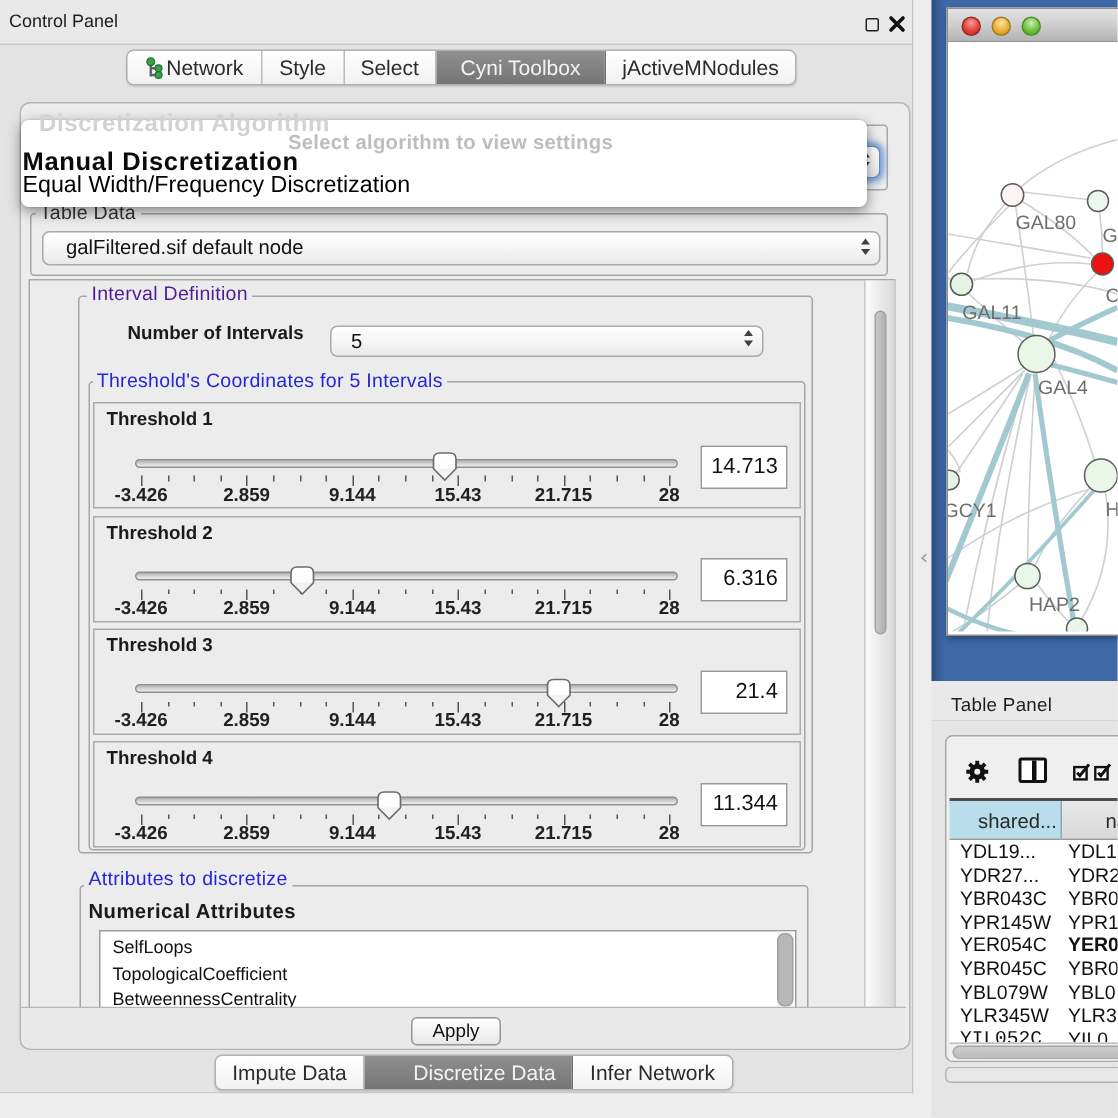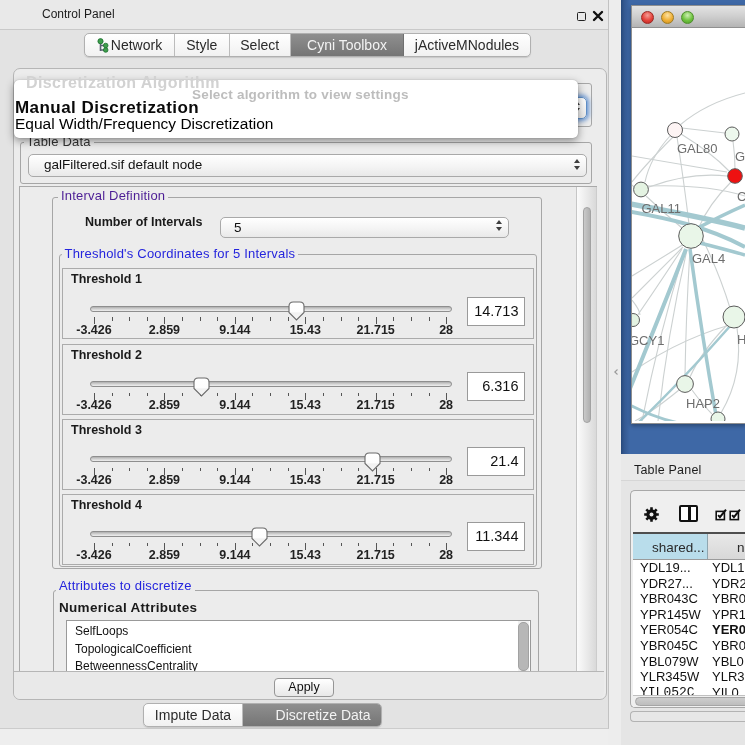--- a/index.html
+++ b/index.html
@@ -32,21 +32,21 @@
   .tlab{position:absolute;font-size:12.5px;font-weight:bold;color:#222;transform:translateX(-50%);}
   .thumb{position:absolute;top:32px;}
   .litem{font-size:12px;color:#111;line-height:17.7px;padding-left:8px;white-space:nowrap;}
 </style>
 </head>
 <body>
 <div id="app">
 
 <div class="abs" style="left:0;top:0;width:608px;height:728px;background:#e3e3e3;border-right:1px solid #c2c2c2;border-bottom:1px solid #cccccc;"></div>
 <div class="abs" style="left:0;top:0;width:608px;height:29px;background:#e9e9e9;border-bottom:1px solid #c9c9c9;"></div>
-<div class="abs" style="left:6px;top:6.5px;font-size:12px;color:#1c1c1c;margin-left:36px;">Control Panel</div>
+<div class="abs" style="left:6px;top:6.5px;font-size:12px;color:#1c1c1c;">Control Panel</div>
 
 <div class="abs" style="left:577px;top:11.5px;width:7px;height:7px;border:1.4px solid #222;border-radius:1.5px;"></div>
 <svg class="abs" style="left:592px;top:10px;" width="12" height="12" viewBox="0 0 12 12">
   <path d="M2,2 L10,10 M10,2 L2,10" stroke="#111" stroke-width="2.4" stroke-linecap="round"></path>
 </svg>
 
 <div class="abs" style="left:13px;top:68px;width:592px;height:630px;background:#ececec;border:1px solid #b6b6b6;border-radius:7px;"></div>
 
 <div class="tabbar" style="left:84px;top:33px;height:22px;">
   <div class="tab" style="width:89px;">
@@ -298,20 +298,21 @@
 </div>
 <div class="abs" style="left:517.5px;top:621px;width:11px;height:50px;background:#f1f1f1;"></div>
 <div class="abs" style="left:518px;top:622px;width:9px;height:47px;background:#b7b7b7;border:1px solid #a2a2a2;border-radius:5px;"></div>
 
 <div class="abs" style="left:14px;top:670.5px;width:590px;height:27.5px;background:#e9e9e9;border-top:1px solid #b6b6b6;border-radius:0 0 7px 7px;"></div>
 <div class="abs" style="left:274px;top:677.5px;width:58px;height:17px;border:1px solid #969696;border-radius:4px;background:linear-gradient(#ffffff,#e8e8e8);text-align:center;line-height:17px;font-size:12.5px;color:#111;">Apply</div>
 
 <div class="tabbar" style="left:143px;top:703px;height:22px;">
   <div class="tab" style="width:98px;">Impute Data</div>
   <div class="tab dark" style="width:116px;padding-left:22px;">Discretize Data</div>
+  <div class="tab" style="width:106px;">Infer Network</div>
 </div>
 <div class="abs" style="left:0;top:729px;width:608px;height:16px;background:#eeeeee;"></div>
 
 <div class="abs" style="left:14px;top:80px;width:564px;height:58px;background:#fff;border-radius:5px;box-shadow:0 3px 9px rgba(0,0,0,0.42),0 0 1px rgba(0,0,0,0.3);"></div>
 <div class="abs" style="left:26px;top:73.5px;font-size:16px;letter-spacing:0.4px;font-weight:bold;color:#d2d2d2;">Discretization Algorithm</div>
 <div class="abs" style="left:192px;top:87px;font-size:13.5px;letter-spacing:0.2px;font-weight:bold;color:#bdbdbd;">Select algorithm to view settings</div>
 <div class="abs" style="left:15px;top:98px;font-size:17px;letter-spacing:0.45px;font-weight:bold;color:#0a0a0a;">Manual Discretization</div>
 <div class="abs" style="left:15px;top:114.5px;font-size:15.5px;color:#000000;">Equal Width/Frequency Discretization</div>
 
 <div class="abs" style="left:609px;top:0;width:12px;height:745px;background:#ededed;"></div>

